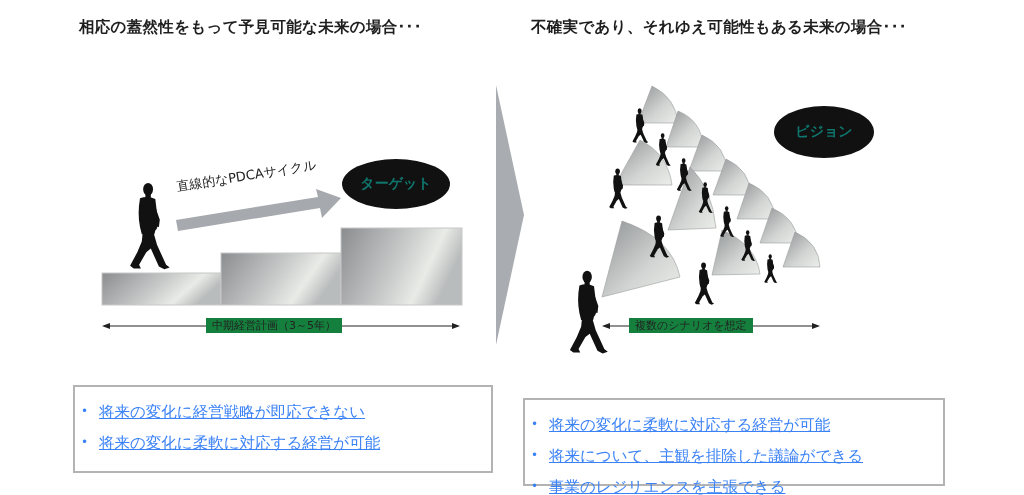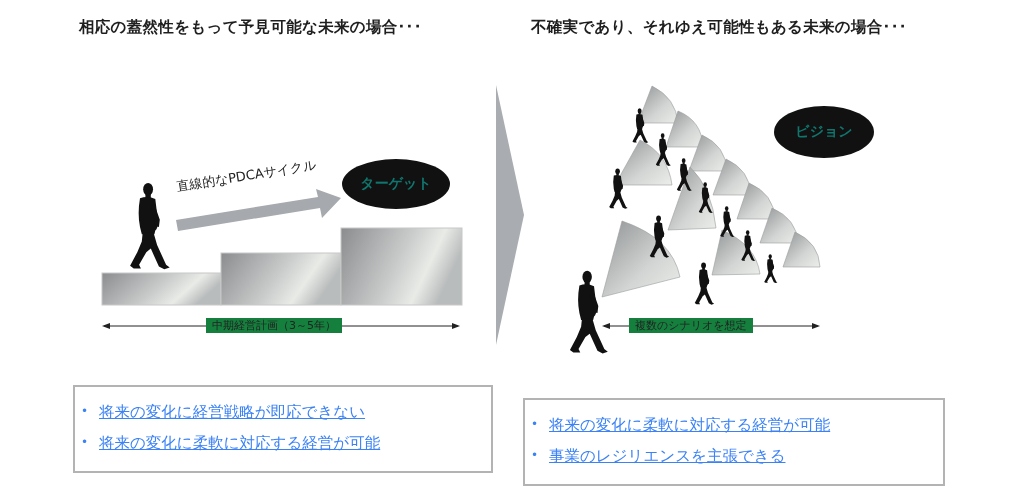--- a/index.html
+++ b/index.html
@@ -122,15 +122,16 @@
 <div class="box" style="left:73px; top:385px; width:420px; height:88px;">
   <ul>
     <li><span class="dot">•</span><span>将来の変化に経営戦略が即応できない</span></li>
     <li><span class="dot">•</span><span>将来の変化に柔軟に対応する経営が可能</span></li>
   </ul>
 </div>
 
 <div class="box" style="left:523px; top:398px; width:422px; height:88px;">
   <ul>
     <li><span class="dot">•</span><span>将来の変化に柔軟に対応する経営が可能</span></li>
+    <li><span class="dot">•</span><span>将来について、主観を排除した議論ができる</span></li>
     <li><span class="dot">•</span><span>事業のレジリエンスを主張できる</span></li>
   </ul>
 </div>
 
 </body></html>

